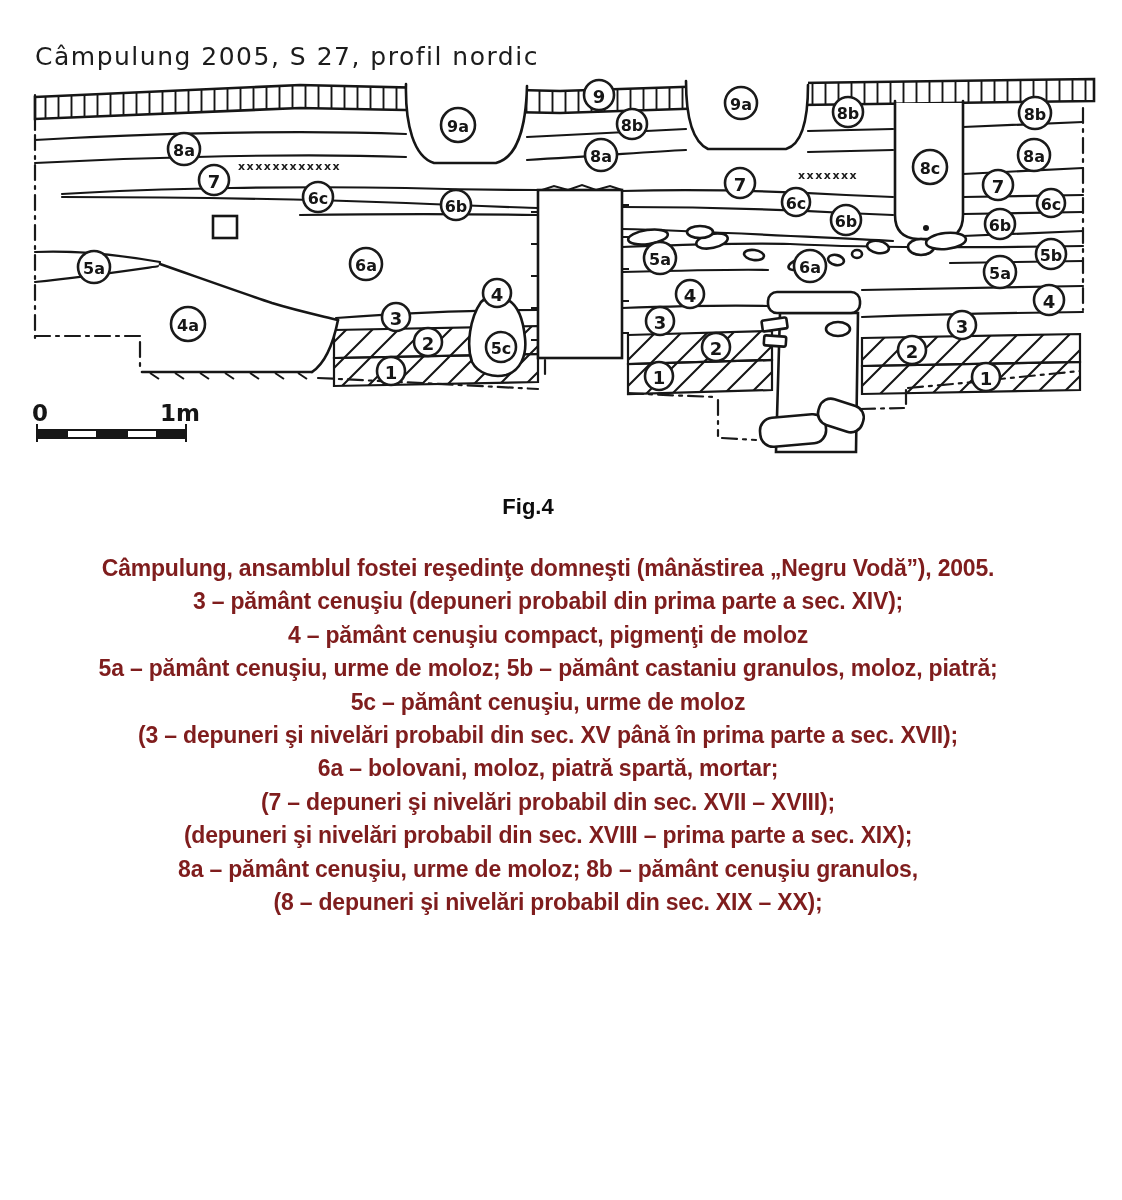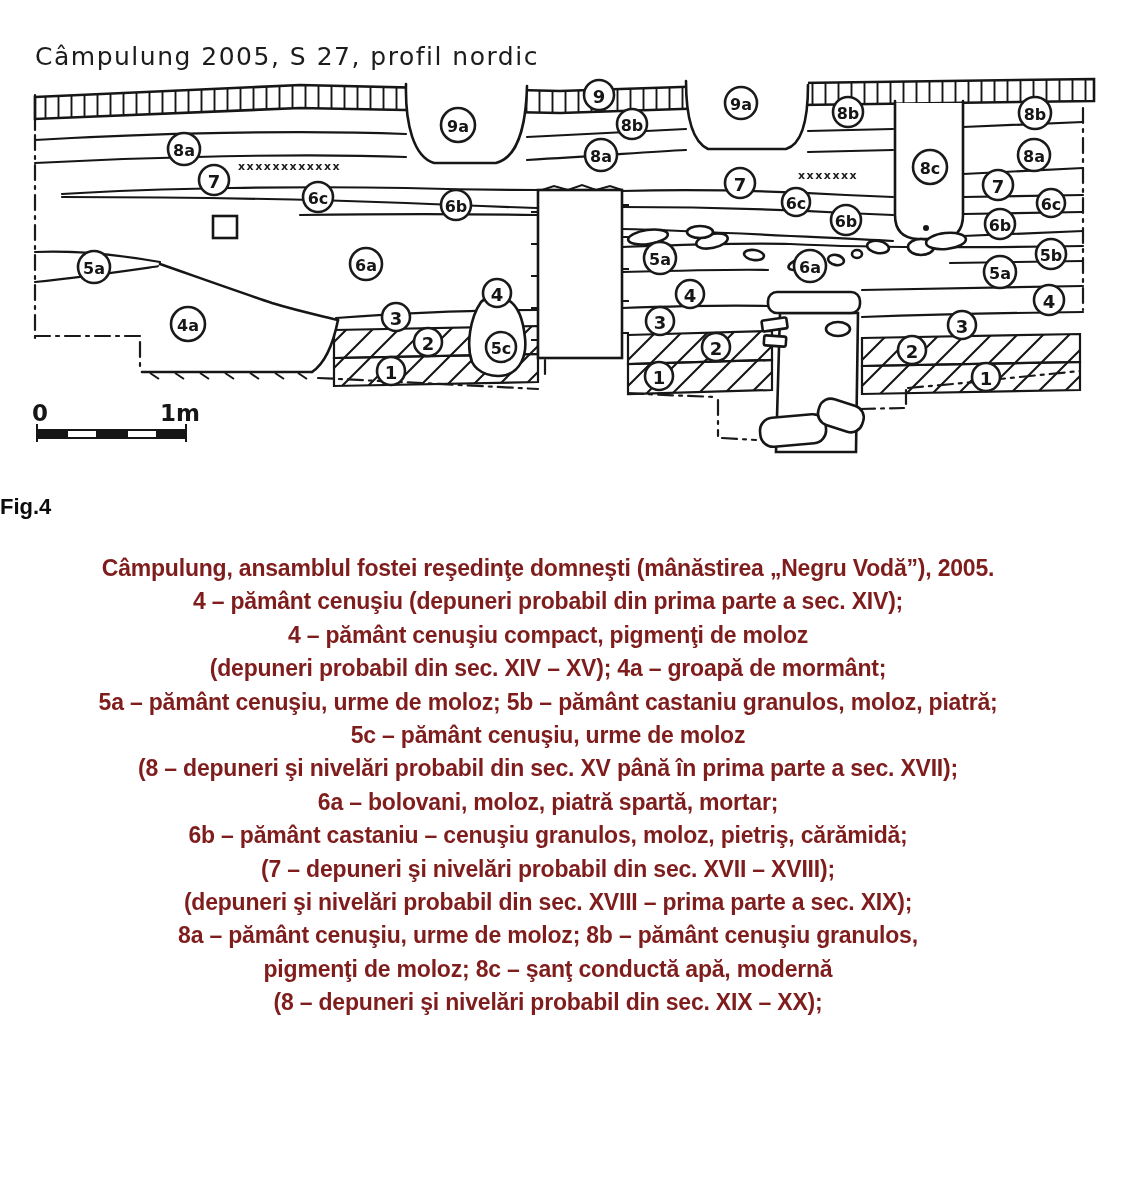--- a/index.html
+++ b/index.html
@@ -14,21 +14,21 @@
   .wfill{fill:#fff;stroke:none;}
   .ws{fill:#fff;stroke:#161616;stroke-width:2.6;}
   .os{fill:none;stroke:#161616;stroke-width:2.6;stroke-linecap:round;}
   .tick{fill:none;stroke:#161616;stroke-width:2;}
   .dd path{fill:none;stroke:#1a1a1a;stroke-width:2.2;stroke-dasharray:15 6 3 6;stroke-linecap:round;}
   #label-layer circle{fill:#fff;stroke:#1a1a1a;stroke-width:2.6;}
   #label-layer text{font-family:"DejaVu Sans",sans-serif;font-weight:600;fill:#161616;
         text-anchor:middle;dominant-baseline:central;}
   .xmarks{font-family:"DejaVu Sans",sans-serif;font-size:11px;font-weight:700;fill:#1a1a1a;letter-spacing:1.5px;}
   .sb-label{font-family:"DejaVu Sans",sans-serif;font-size:23px;font-weight:600;fill:#161616;}
-  .fig-label{position:absolute;top:494px;left:0;right:40px;text-align:left;
+  .fig-label{position:absolute;top:494px;left:0;right:40px;text-align:center;
         font-size:22px;font-weight:bold;color:#0c0c0c;}
   .caption{position:absolute;top:552px;left:0;right:0;text-align:center;}
   .cap-line{font-size:23px;line-height:33.4px;font-weight:bold;color:#7f1d1d;
         letter-spacing:-0.2px;white-space:nowrap;}
 </style>
 </head>
 <body>
 
 <div class="page">
 
@@ -329,28 +329,25 @@
       <rect x="37" y="429" width="149" height="10" fill="#161616"></rect>
       <rect x="68" y="431" width="28" height="6" fill="#fff"></rect>
       <rect x="128" y="431" width="28" height="6" fill="#fff"></rect>
     </g>
   </svg>
 
   <div class="fig-label">Fig.4</div>
 
   <div class="caption" id="caption">
       <div class="cap-line">Câmpulung, ansamblul fostei reşedinţe domneşti (mânăstirea „Negru Vodă”), 2005.</div>
-      <div class="cap-line">4 – pământ cenuşiu (depuneri probabil din prima parte a sec. XIV);</div>
+      <div class="cap-line">3 – pământ cenuşiu (depuneri probabil din prima parte a sec. XIV);</div>
       <div class="cap-line">4 – pământ cenuşiu compact, pigmenţi de moloz</div>
-      <div class="cap-line">(depuneri probabil din sec. XIV – XV); 4a – groapă de mormânt;</div>
       <div class="cap-line">5a – pământ cenuşiu, urme de moloz; 5b – pământ castaniu granulos, moloz, piatră;</div>
       <div class="cap-line">5c – pământ cenuşiu, urme de moloz</div>
-      <div class="cap-line">(8 – depuneri şi nivelări probabil din sec. XV până în prima parte a sec. XVII);</div>
+      <div class="cap-line">(3 – depuneri şi nivelări probabil din sec. XV până în prima parte a sec. XVII);</div>
       <div class="cap-line">6a – bolovani, moloz, piatră spartă, mortar;</div>
-      <div class="cap-line">6b – pământ castaniu – cenuşiu granulos, moloz, pietriş, cărămidă;</div>
       <div class="cap-line">(7 – depuneri şi nivelări probabil din sec. XVII – XVIII);</div>
       <div class="cap-line">(depuneri şi nivelări probabil din sec. XVIII – prima parte a sec. XIX);</div>
       <div class="cap-line">8a – pământ cenuşiu, urme de moloz; 8b – pământ cenuşiu granulos,</div>
-      <div class="cap-line">pigmenţi de moloz; 8c – şanţ conductă apă, modernă</div>
       <div class="cap-line">(8 – depuneri şi nivelări probabil din sec. XIX – XX);</div>
     </div>
 
 </div>
 
 </body></html>

